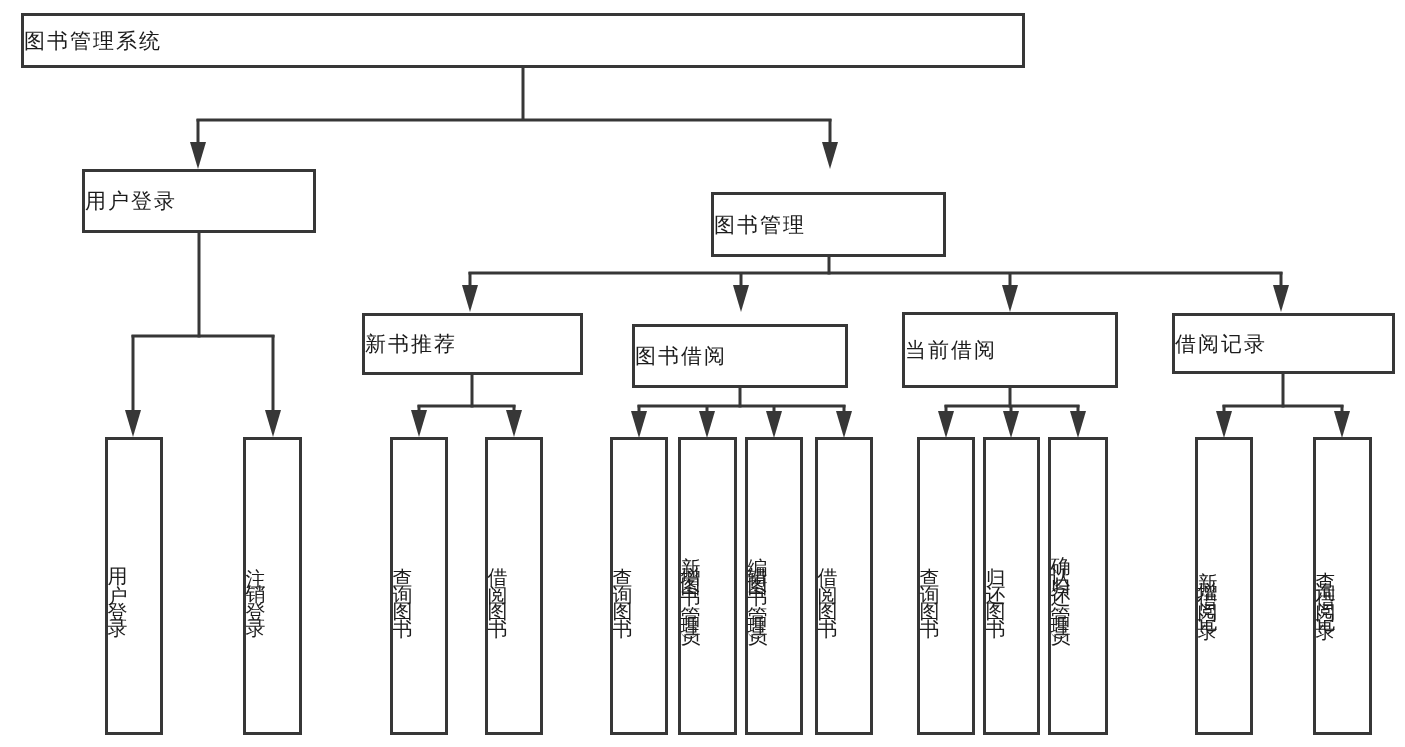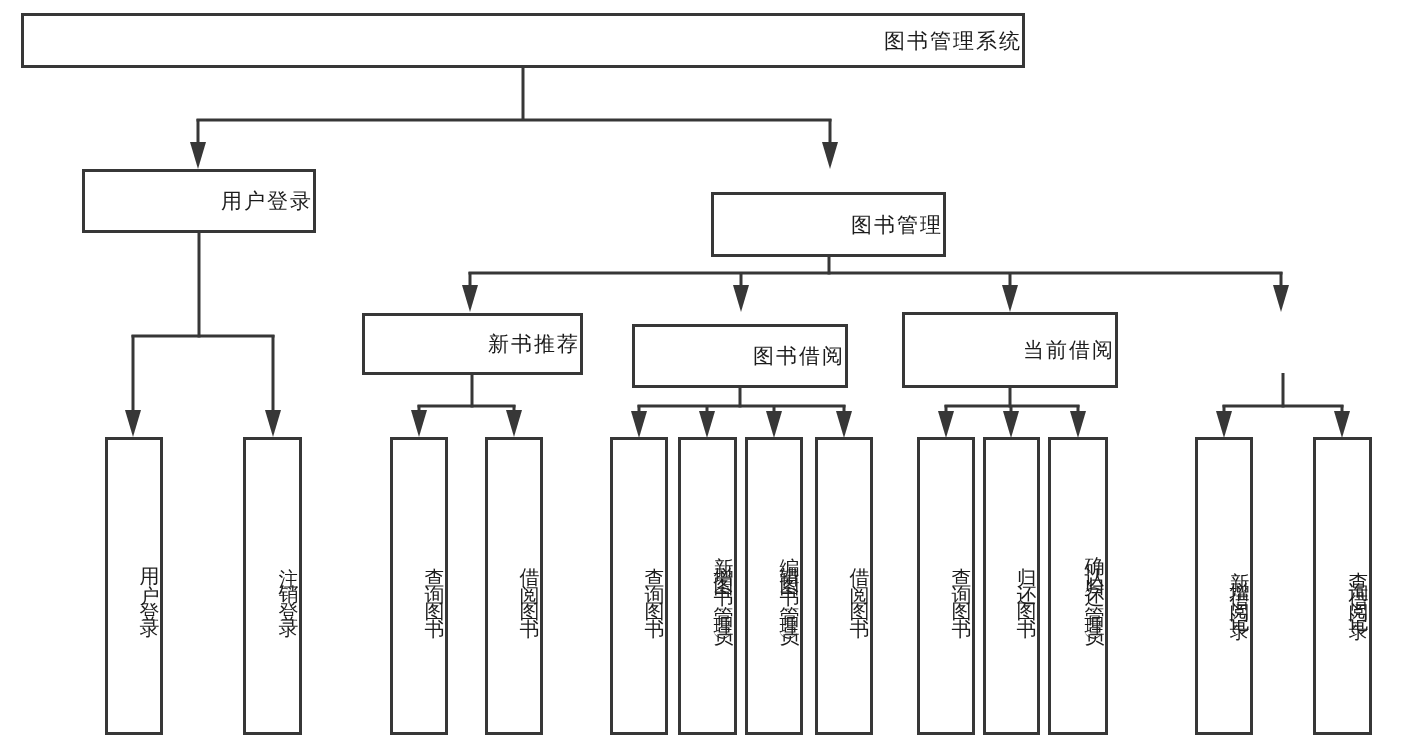--- a/index.html
+++ b/index.html
@@ -23,21 +23,21 @@
     height: 747px;
     z-index: 1;
   }
   .box {
     position: absolute;
     box-sizing: border-box;
     border: 3px solid #373737;
     background: #ffffff;
     display: flex;
     align-items: center;
-    justify-content: flex-end;
+    justify-content: flex-start;
     z-index: 2;
   }
   .h-label {
     font-size: 21px;
     color: #1c1c1c;
     letter-spacing: 2px;
     white-space: nowrap;
   }
   .v-label {
     writing-mode: vertical-rl;
@@ -136,29 +136,32 @@
     <span class="h-label">图书管理系统</span>
   </div>
 
   <div class="box" style="left:82px; top:169px; width:234px; height:64px;">
     <span class="h-label">用户登录</span>
   </div>
   <div class="box" style="left:711px; top:169px; width:235px; height:65px;margin-top:23px;">
     <span class="h-label">图书管理</span>
   </div>
 
-  <div class="box" style="left:362px; top:313px; width:221px; height:62px;padding-left:20px;">
+  <div class="box" style="left:362px; top:313px; width:221px; height:62px;">
     <span class="h-label">新书推荐</span>
   </div>
   <div class="box" style="left:632px; top:324px; width:216px; height:64px;">
     <span class="h-label">图书借阅</span>
   </div>
   <div class="box" style="left:902px; top:312px; width:216px; height:76px;">
     <span class="h-label">当前借阅</span>
   </div>
+  <div class="box" style="left:1172px; top:313px; width:223px; height:61px;">
+    <span class="h-label">借阅记录</span>
+  </div>
 
   <div class="box" style="left:105px; top:437px; width:58px; height:298px;">
     <span class="v-label short">用户登录</span>
   </div>
   <div class="box" style="left:243px; top:437px; width:59px; height:298px;">
     <span class="v-label short">注销登录</span>
   </div>
 
   <div class="box" style="left:390px; top:437px; width:58px; height:298px;">
     <span class="v-label short">查询图书</span>

